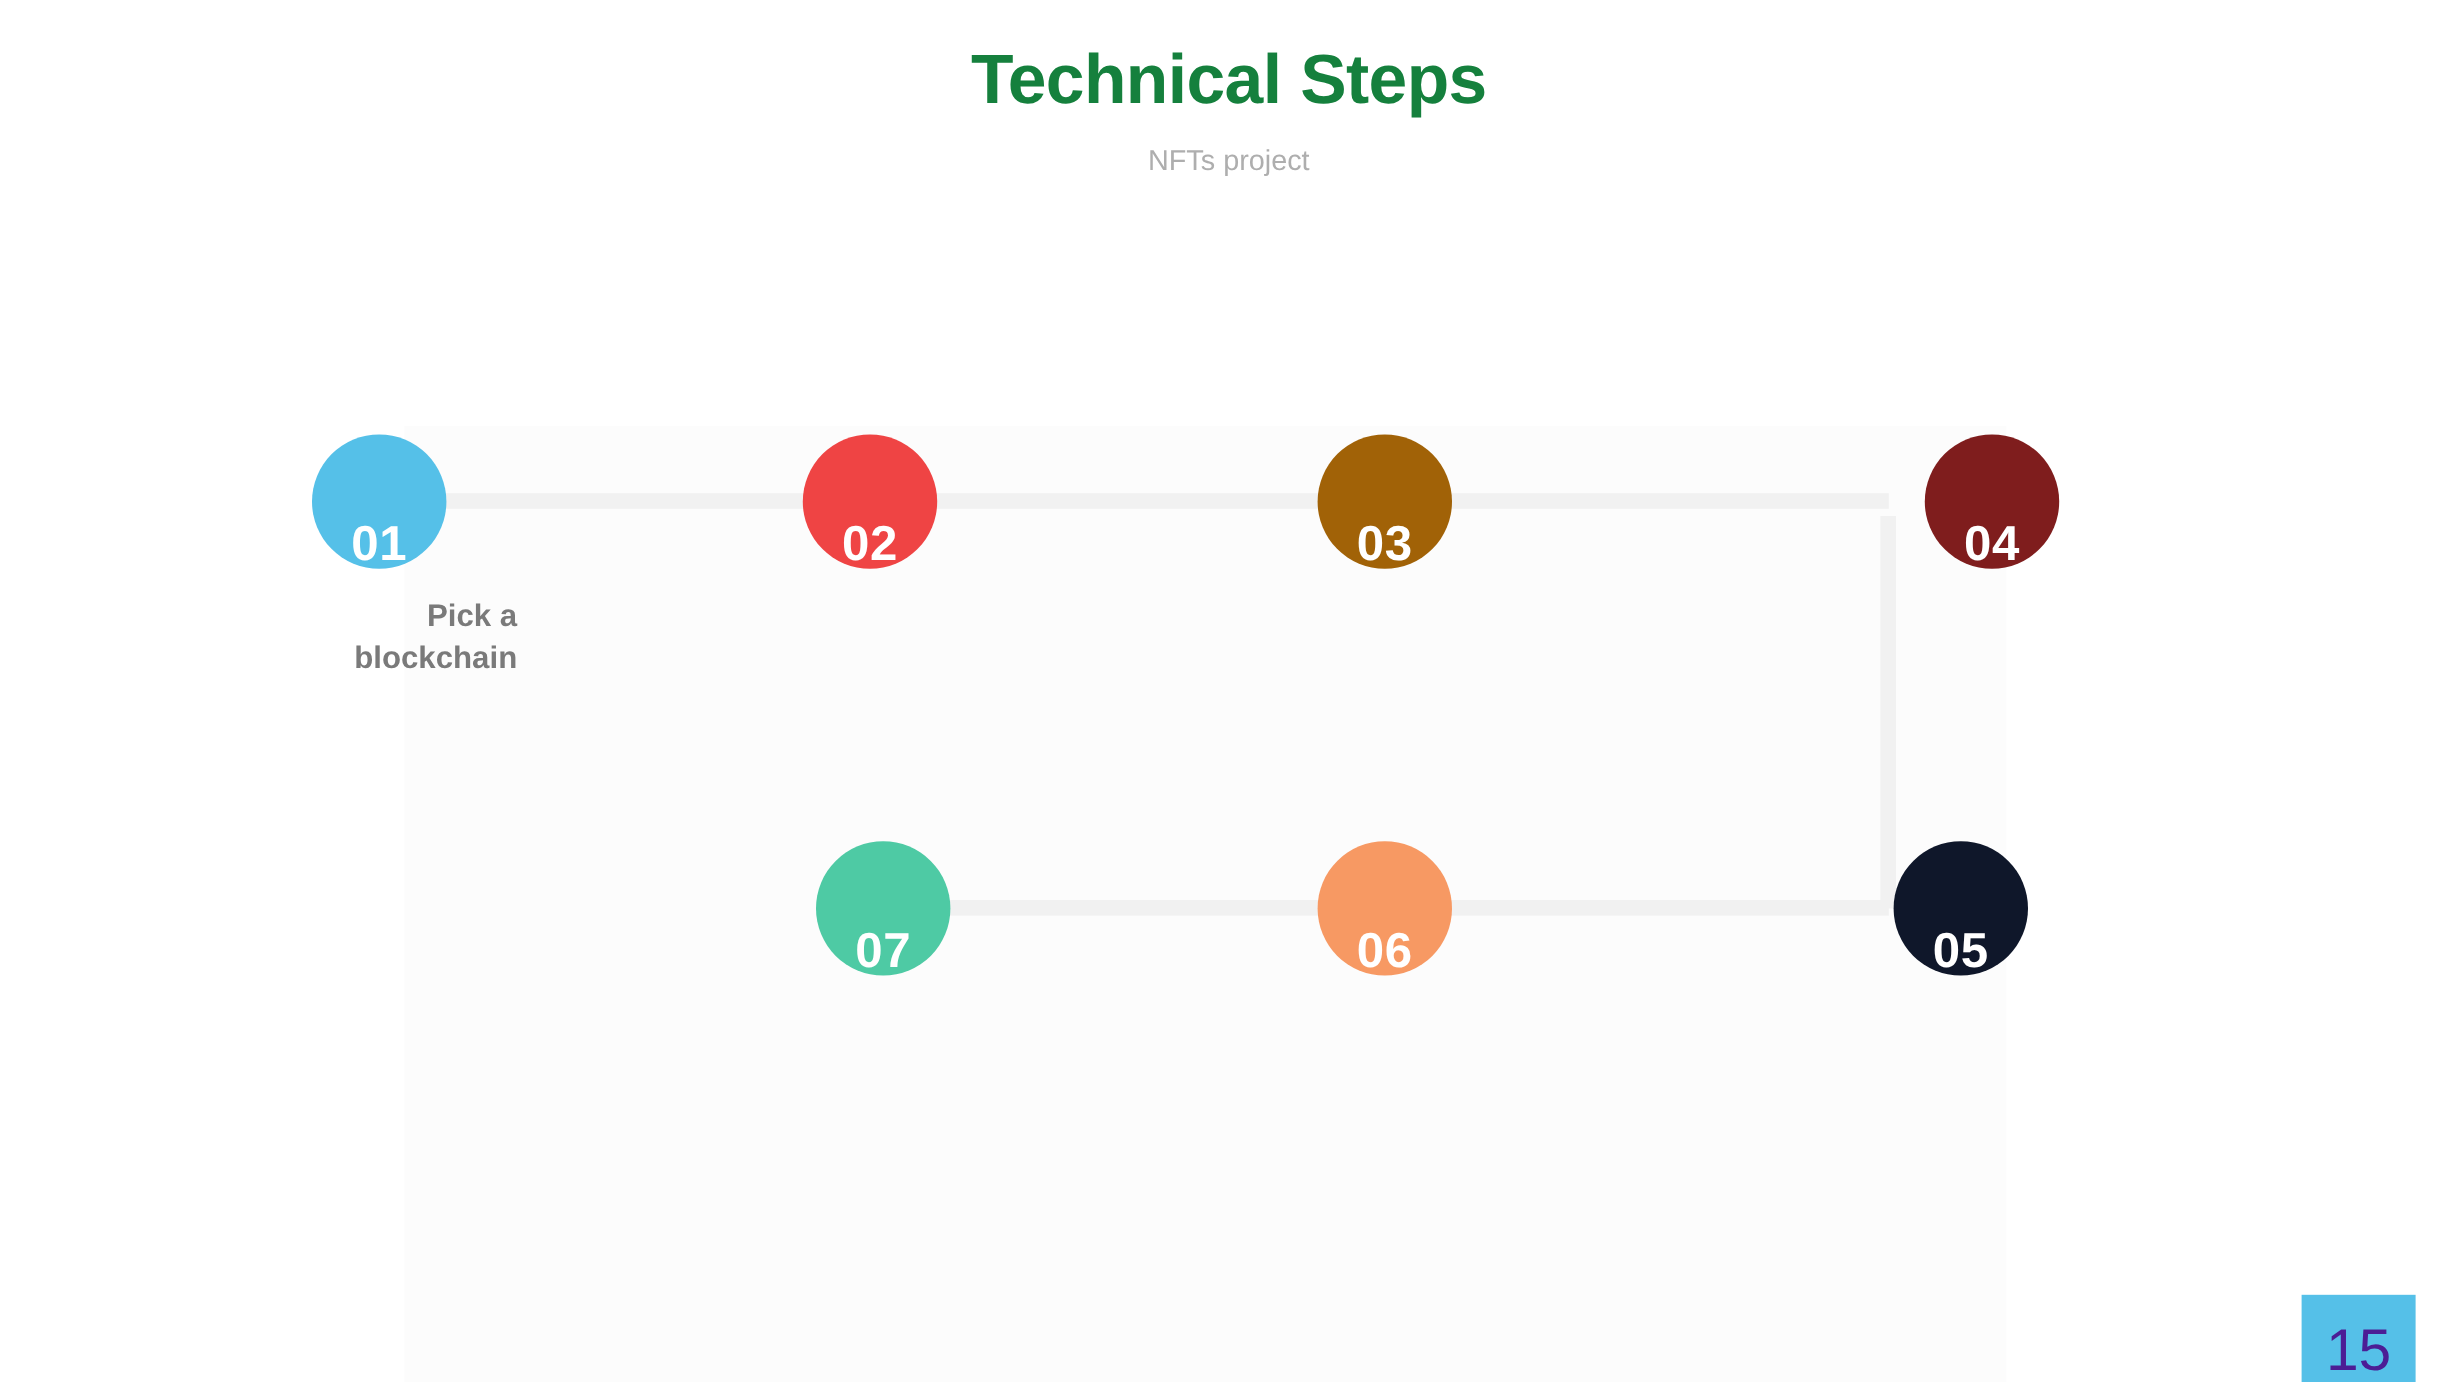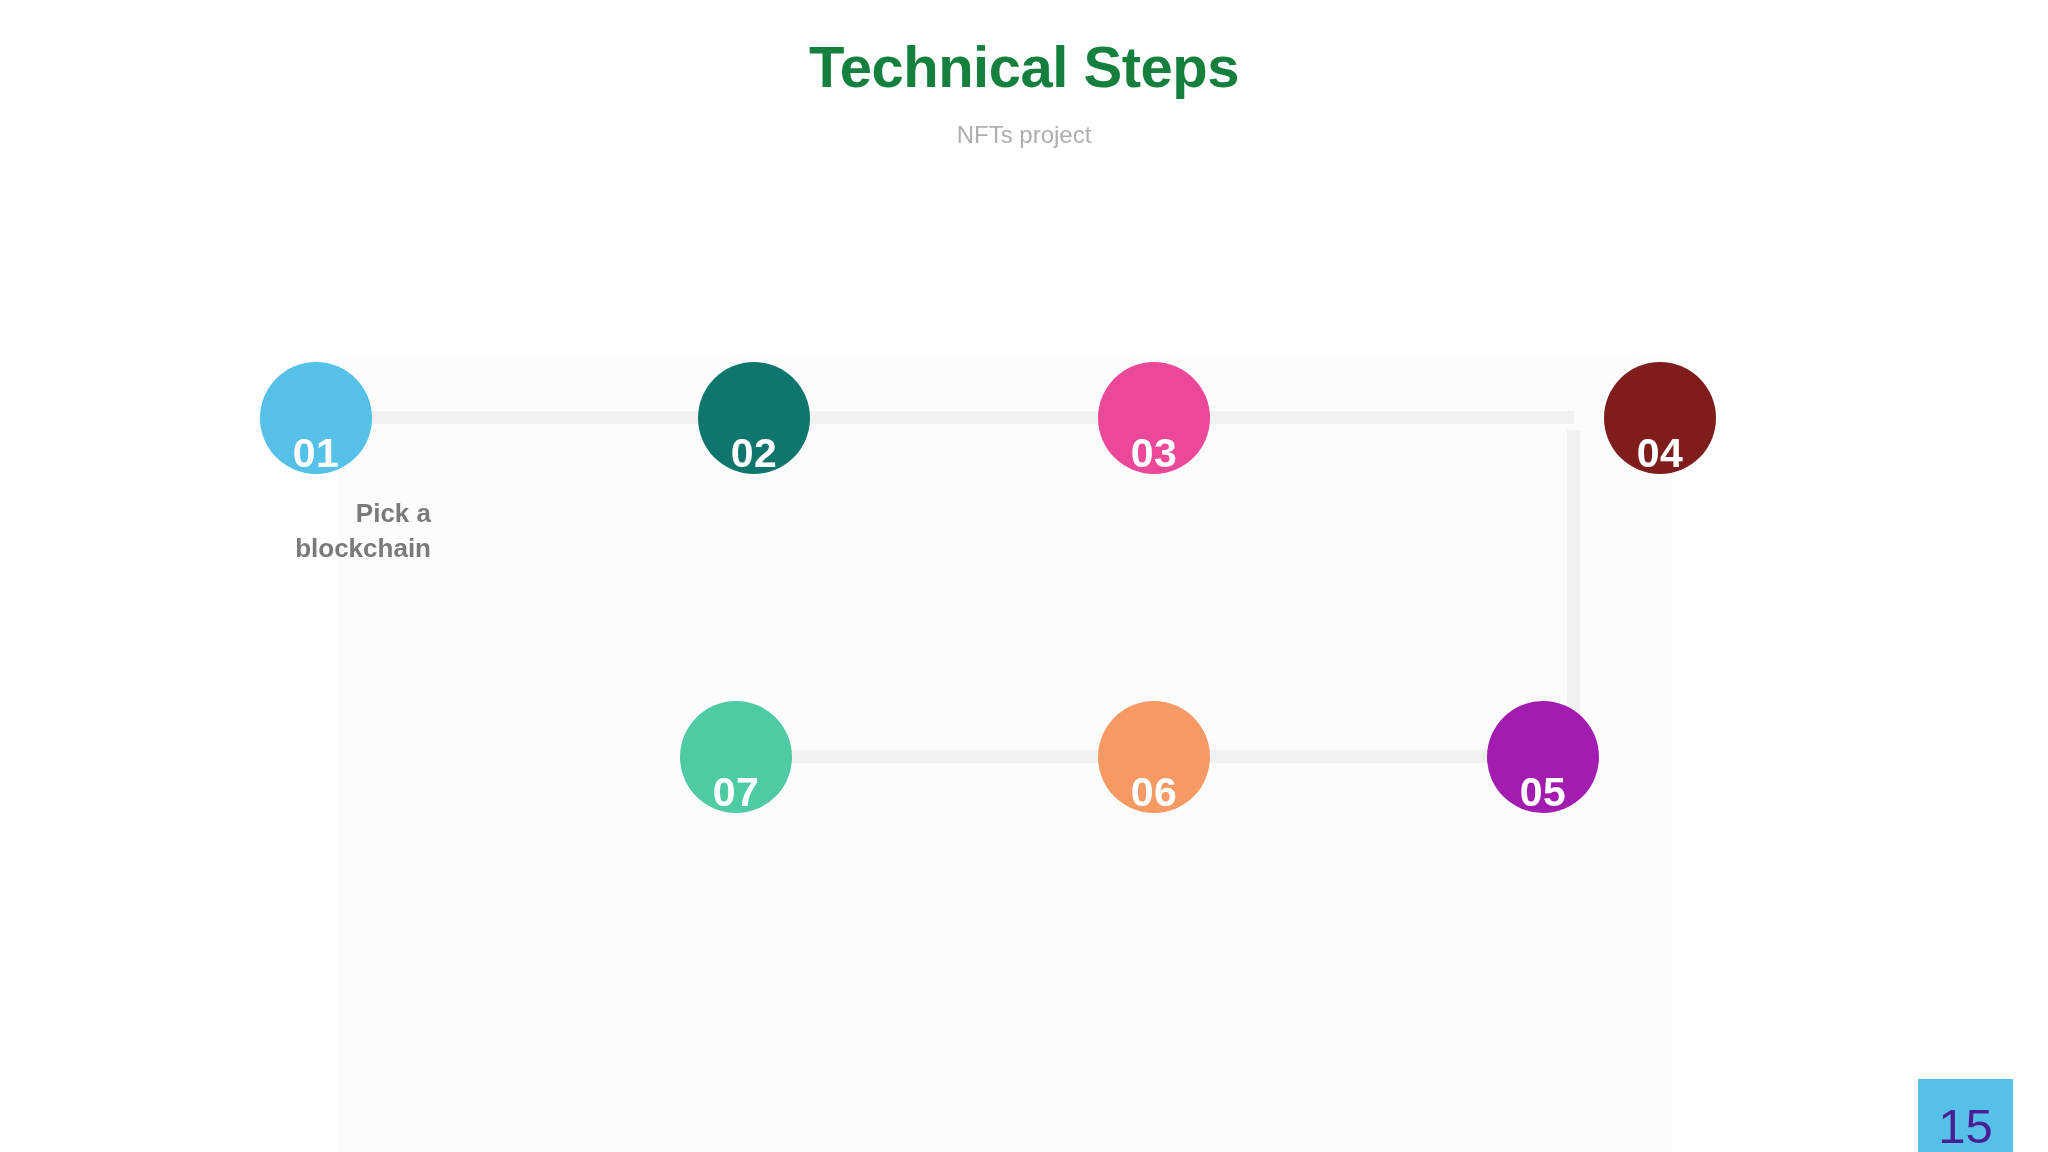--- a/index.html
+++ b/index.html
@@ -140,30 +140,30 @@
         <div class="connector h" style="left: 748px; top: 411px; width: 406px; height: 13px;"></div>
         <div class="connector h" style="left: 1166px; top: 411px; width: 408px; height: 13px;"></div>
         <div class="connector v" style="left: 1567px; top: 430px; width: 13px; height: 327px;"></div>
         <div class="connector h" style="left: 1166px; top: 750px; width: 408px; height: 13px;"></div>
         <div class="connector h" style="left: 748px; top: 750px; width: 406px; height: 13px;"></div>
       </div>
     <div id="node-layer">
         <div class="step-node" style="left: 260px; top: 362px; width: 112px; height: 112px; background: rgb(85, 192, 232);">
           <span class="step-number">01</span>
         </div>
-        <div class="step-node" style="left: 698px; top: 362px; width: 112px; height: 112px; background: #0f766e;">
+        <div class="step-node" style="left: 669px; top: 362px; width: 112px; height: 112px; background: #ef4444;">
           <span class="step-number">02</span>
         </div>
-        <div class="step-node" style="left: 1098px; top: 362px; width: 112px; height: 112px; background: #ec4899;">
+        <div class="step-node" style="left: 1098px; top: 362px; width: 112px; height: 112px; background: #a16207;">
           <span class="step-number">03</span>
         </div>
         <div class="step-node" style="left: 1604px; top: 362px; width: 112px; height: 112px; background: #7f1d1d;">
           <span class="step-number">04</span>
         </div>
-        <div class="step-node" style="left: 1487px; top: 701px; width: 112px; height: 112px; background: #a21caf;">
+        <div class="step-node" style="left: 1578px; top: 701px; width: 112px; height: 112px; background: #0f172a;">
           <span class="step-number">05</span>
         </div>
         <div class="step-node" style="left: 1098px; top: 701px; width: 112px; height: 112px; background: rgb(247, 153, 99);">
           <span class="step-number">06</span>
         </div>
         <div class="step-node" style="left: 680px; top: 701px; width: 112px; height: 112px; background: rgb(78, 202, 164);">
           <span class="step-number">07</span>
         </div>
       </div>
     <div id="label-layer">

